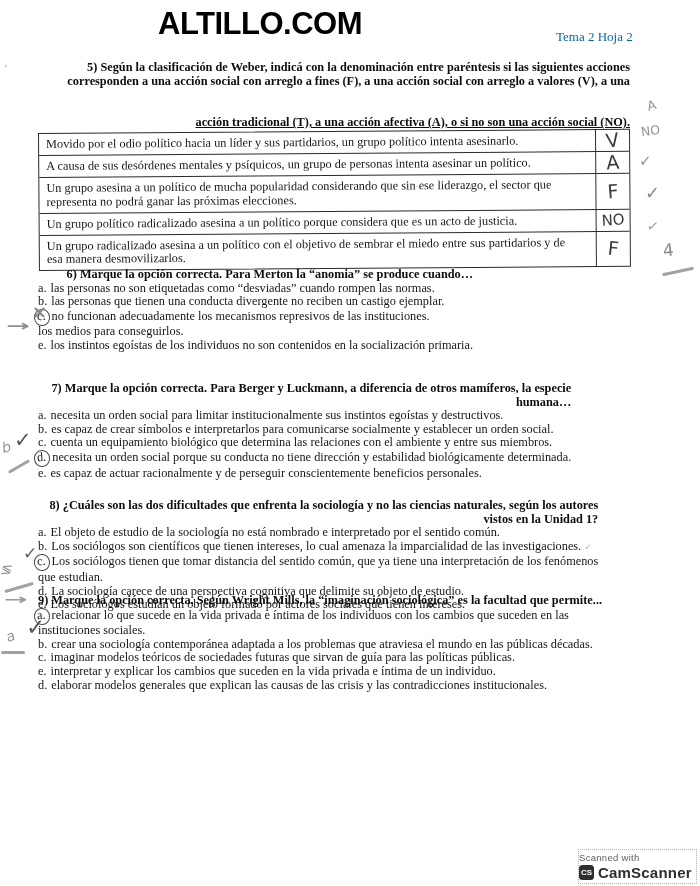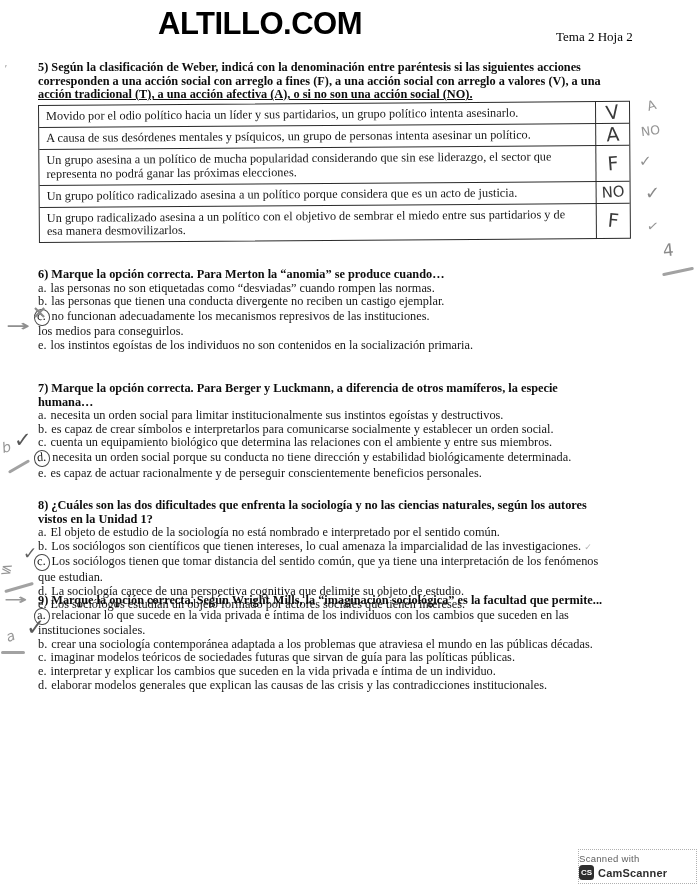--- a/index.html
+++ b/index.html
@@ -5,27 +5,27 @@
   html,body { margin:0; padding:0; }
   .page {
     position:relative; width:700px; height:886px; background:#ffffff;
     font-family:"Liberation Serif", serif; color:#161616; overflow:hidden;
   }
   .site-title {
     position:absolute; left:158px; top:6px;
     font-family:"Liberation Sans", sans-serif; font-weight:700;
     font-size:31px; letter-spacing:-0.5px; color:#000;
   }
-  .sheet-label { position:absolute; left:556px; top:29px; font-size:13px; color:#000000; }
+  .sheet-label { position:absolute; left:556px; top:29px; font-size:13px; color:#0369a1; }
 
   .q { position:absolute; left:38px; font-size:12.3px; line-height:13.6px; }
   .line { white-space:nowrap; }
   .rel { position:relative; }
-  .hdr { font-weight:700; color:#0d0d0d; }
-  .u { text-decoration:underline; text-decoration-thickness:1.4px; }
+  .hdr { font-weight:700; color:#0d0d0d;text-align:right; }
+  .u { text-decoration:underline; text-decoration-thickness:1.4px;margin-top:28px; }
   .lbl { margin-right:4px; }
   .lbl.circ {
     display:inline-block; border:1.6px solid #4a4a4a; border-radius:50%;
     padding:0 3px 1px 2px; margin-left:-4px; margin-right:2px; transform:rotate(-4deg);
   }
 
   #q5 { top:61px; }
   #q6 { top:268px; }
   #q7 { top:382px; }
   #q8 { top:499px; }
@@ -82,21 +82,21 @@
     border:1.5px dotted #b0b0b0; background:#fff;
     display:flex; flex-direction:column; align-items:flex-start; justify-content:center; gap:1px;
     font-family:"Liberation Sans", sans-serif;
   }
   .badge-top { font-size:9.5px; color:#5f5f5f; letter-spacing:0.3px; }
   .badge-row { display:flex; align-items:center; gap:4px; }
   .badge-logo {
     width:15px; height:15px; background:#2e2e2e; border-radius:3.5px; color:#fff;
     font-size:8px; font-weight:700; display:flex; align-items:center; justify-content:center;
   }
-  .badge-name { font-size:11px; font-weight:700; color:#2e2e2e; letter-spacing:0.2px; }
+  .badge-name { font-size:15px; font-weight:700; color:#2e2e2e; letter-spacing:0.2px; }
 </style>
 </head>
 <body>
 
 <div class="page">
 
   <div class="site-title">ALTILLO.COM</div>
   <div class="sheet-label">Tema 2 Hoja 2</div>
   <span class="ann" id="ann-stray">’</span>
 

